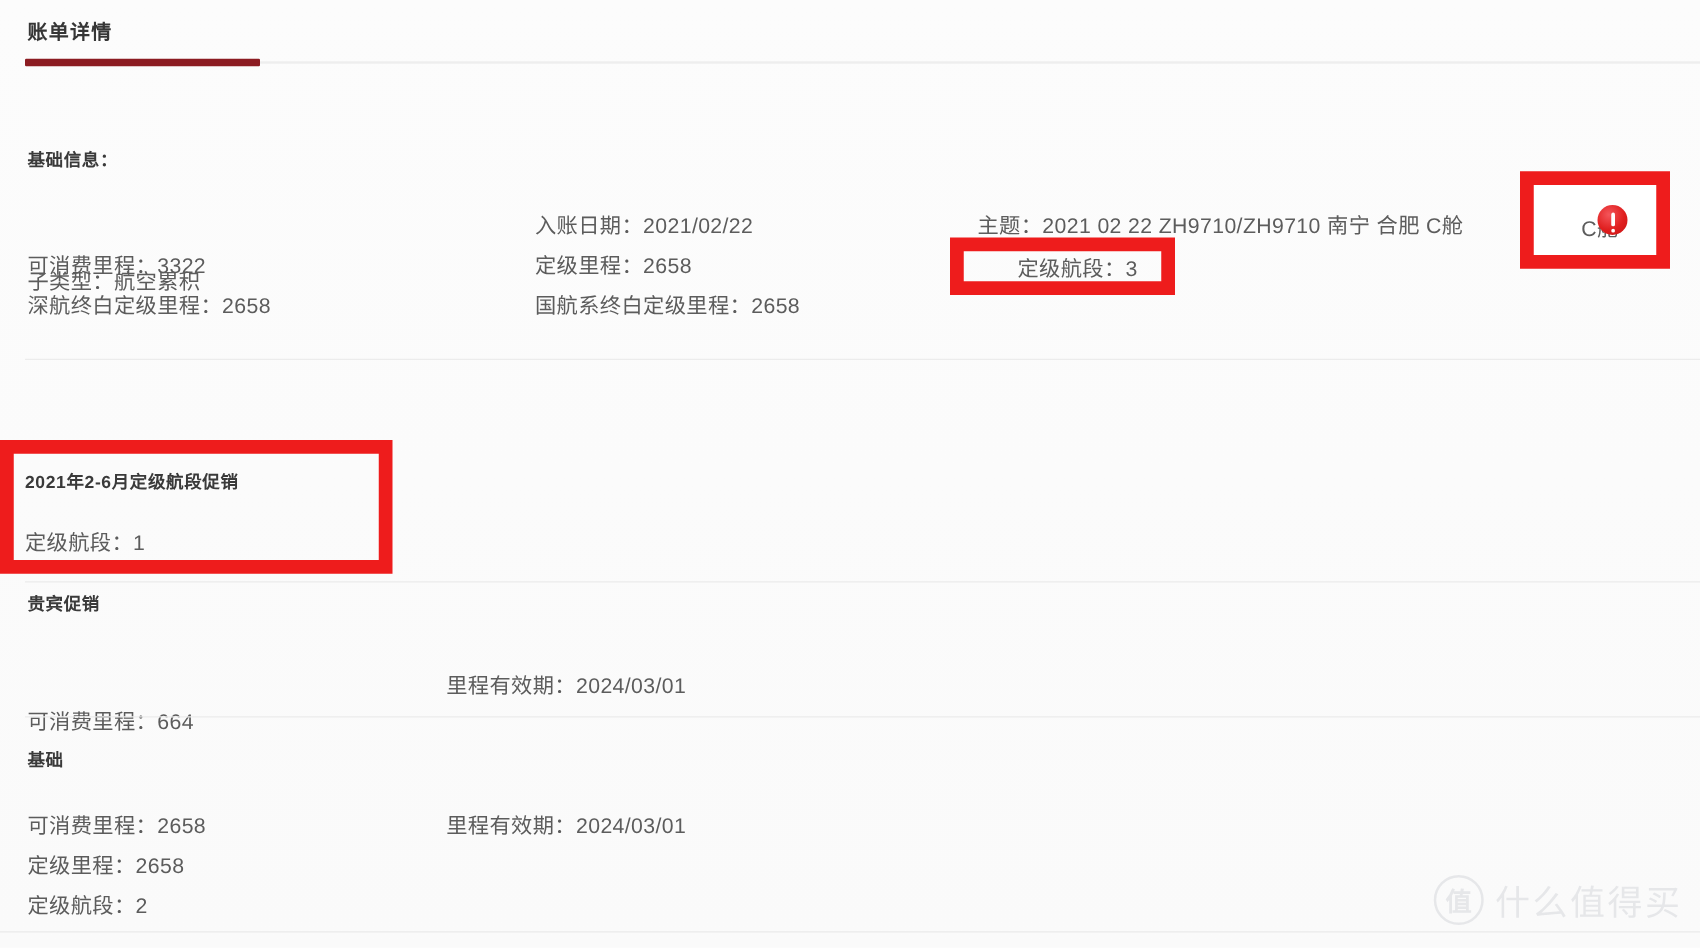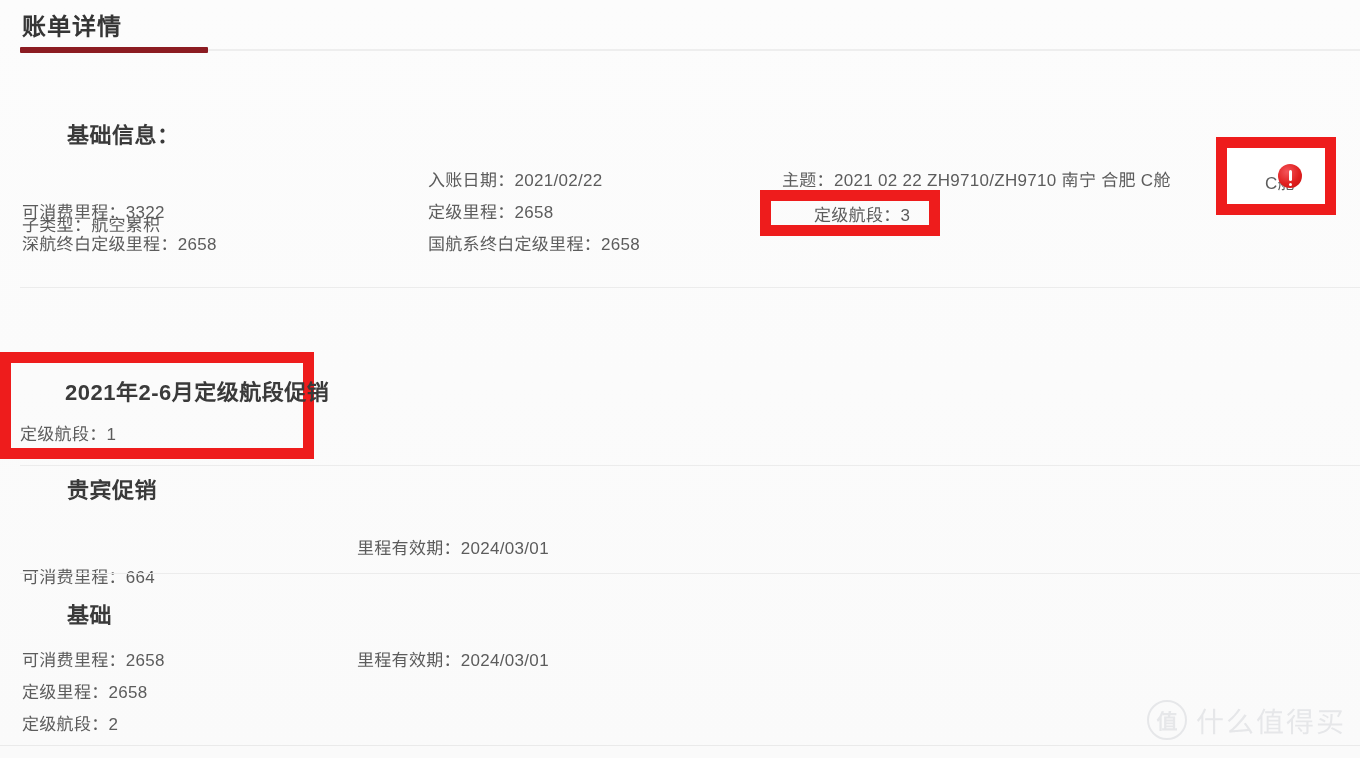--- a/index.html
+++ b/index.html
@@ -29,21 +29,21 @@
     position: absolute;
     left: 0;
     top: 0;
     width: 1360px;
     height: 54px;
   }
   .page-title {
     position: absolute;
     left: 22px;
     top: 13px;
-    font-size: 24px;
+    font-size: 16px;
     font-weight: bold;
     color: #363636;
     letter-spacing: 1px;
     line-height: 28px;
   }
   .title-underline {
     position: absolute;
     left: 20px;
     top: 47px;
     width: 188px;
@@ -63,26 +63,25 @@
   
   .divider {
     position: absolute;
     height: 1px;
     background: #ececec;
   }
 
   
   .section-head {
     position: absolute;
-    font-size: 22px;
+    font-size: 14px;
     font-weight: bold;
     color: #3a3a3a;
     letter-spacing: .5px;
     white-space: nowrap;
-    margin-left: 45px;
   }
 
   
   .info-line {
     position: absolute;
     font-size: 17px;
     color: #5c5c5c;
     white-space: nowrap;
     letter-spacing: .3px;
   }

